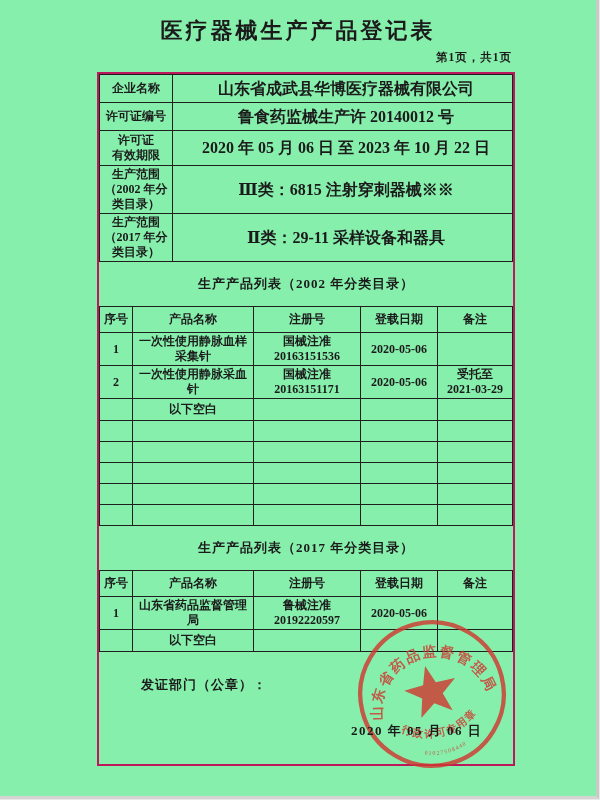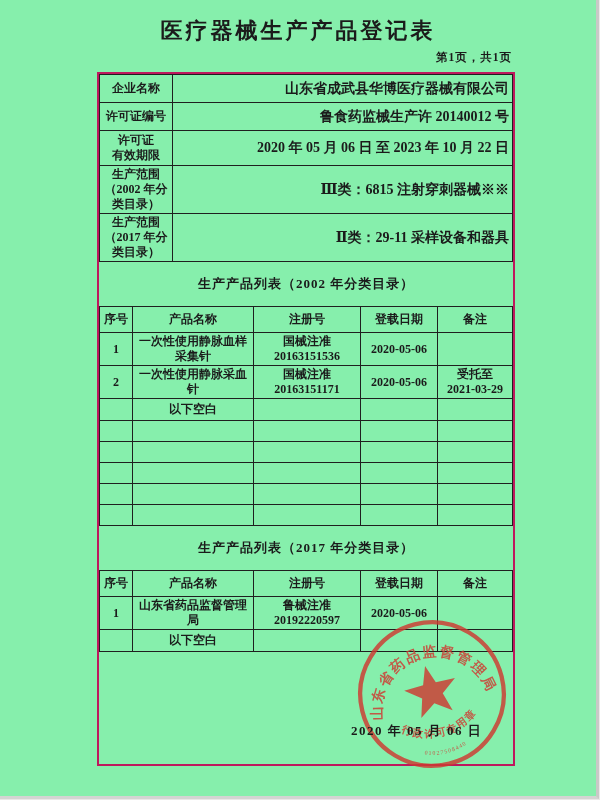--- a/index.html
+++ b/index.html
@@ -37,21 +37,21 @@
     border:1.4px solid #1f1f1f;
     font-size:12px;font-weight:bold;
     vertical-align:middle;
     white-space:pre-line;
     padding:1px 3px;
     overflow:hidden;
     line-height:1.25;
   }
   
   .info-table .lbl{width:73px;text-align:center;}
-  .info-table .val{text-align:right;padding-left:10px;font-size:14px;}
+  .info-table .val{text-align:center;padding-left:10px;font-size:16px;}
   .info-table tr.r0{height:28px;}
   .info-table tr.r1{height:28px;padding-left:48px;}
   .info-table tr.r2{height:35px;}
   .info-table tr.r3{height:44px;}
   .info-table tr.r4{height:45px;}
   
   .section-title{
     height:44px;
     display:flex;align-items:center;justify-content:center;
     font-size:13px;font-weight:bold;letter-spacing:1px;
@@ -244,20 +244,21 @@
           <td></td>
           <td>以下空白</td>
           <td></td>
           <td></td>
           <td></td>
         </tr>
       </tbody>
     </table>
 
     <div class="footer">
+      <div class="issuer">发证部门（公章）：</div>
       <div class="issue-date">2020 年 05 月 06 日</div>
     </div>
 
   </div>
 
   <div class="seal">
     <svg viewBox="0 0 200 200">
       <defs>
         <path id="arcTop" d="M 30,122 A 70,70 0 1 1 170,122" fill="none"></path>
         <path id="arcBottom" d="M 52,139 A 80,80 0 0 0 148,139" fill="none"></path>

